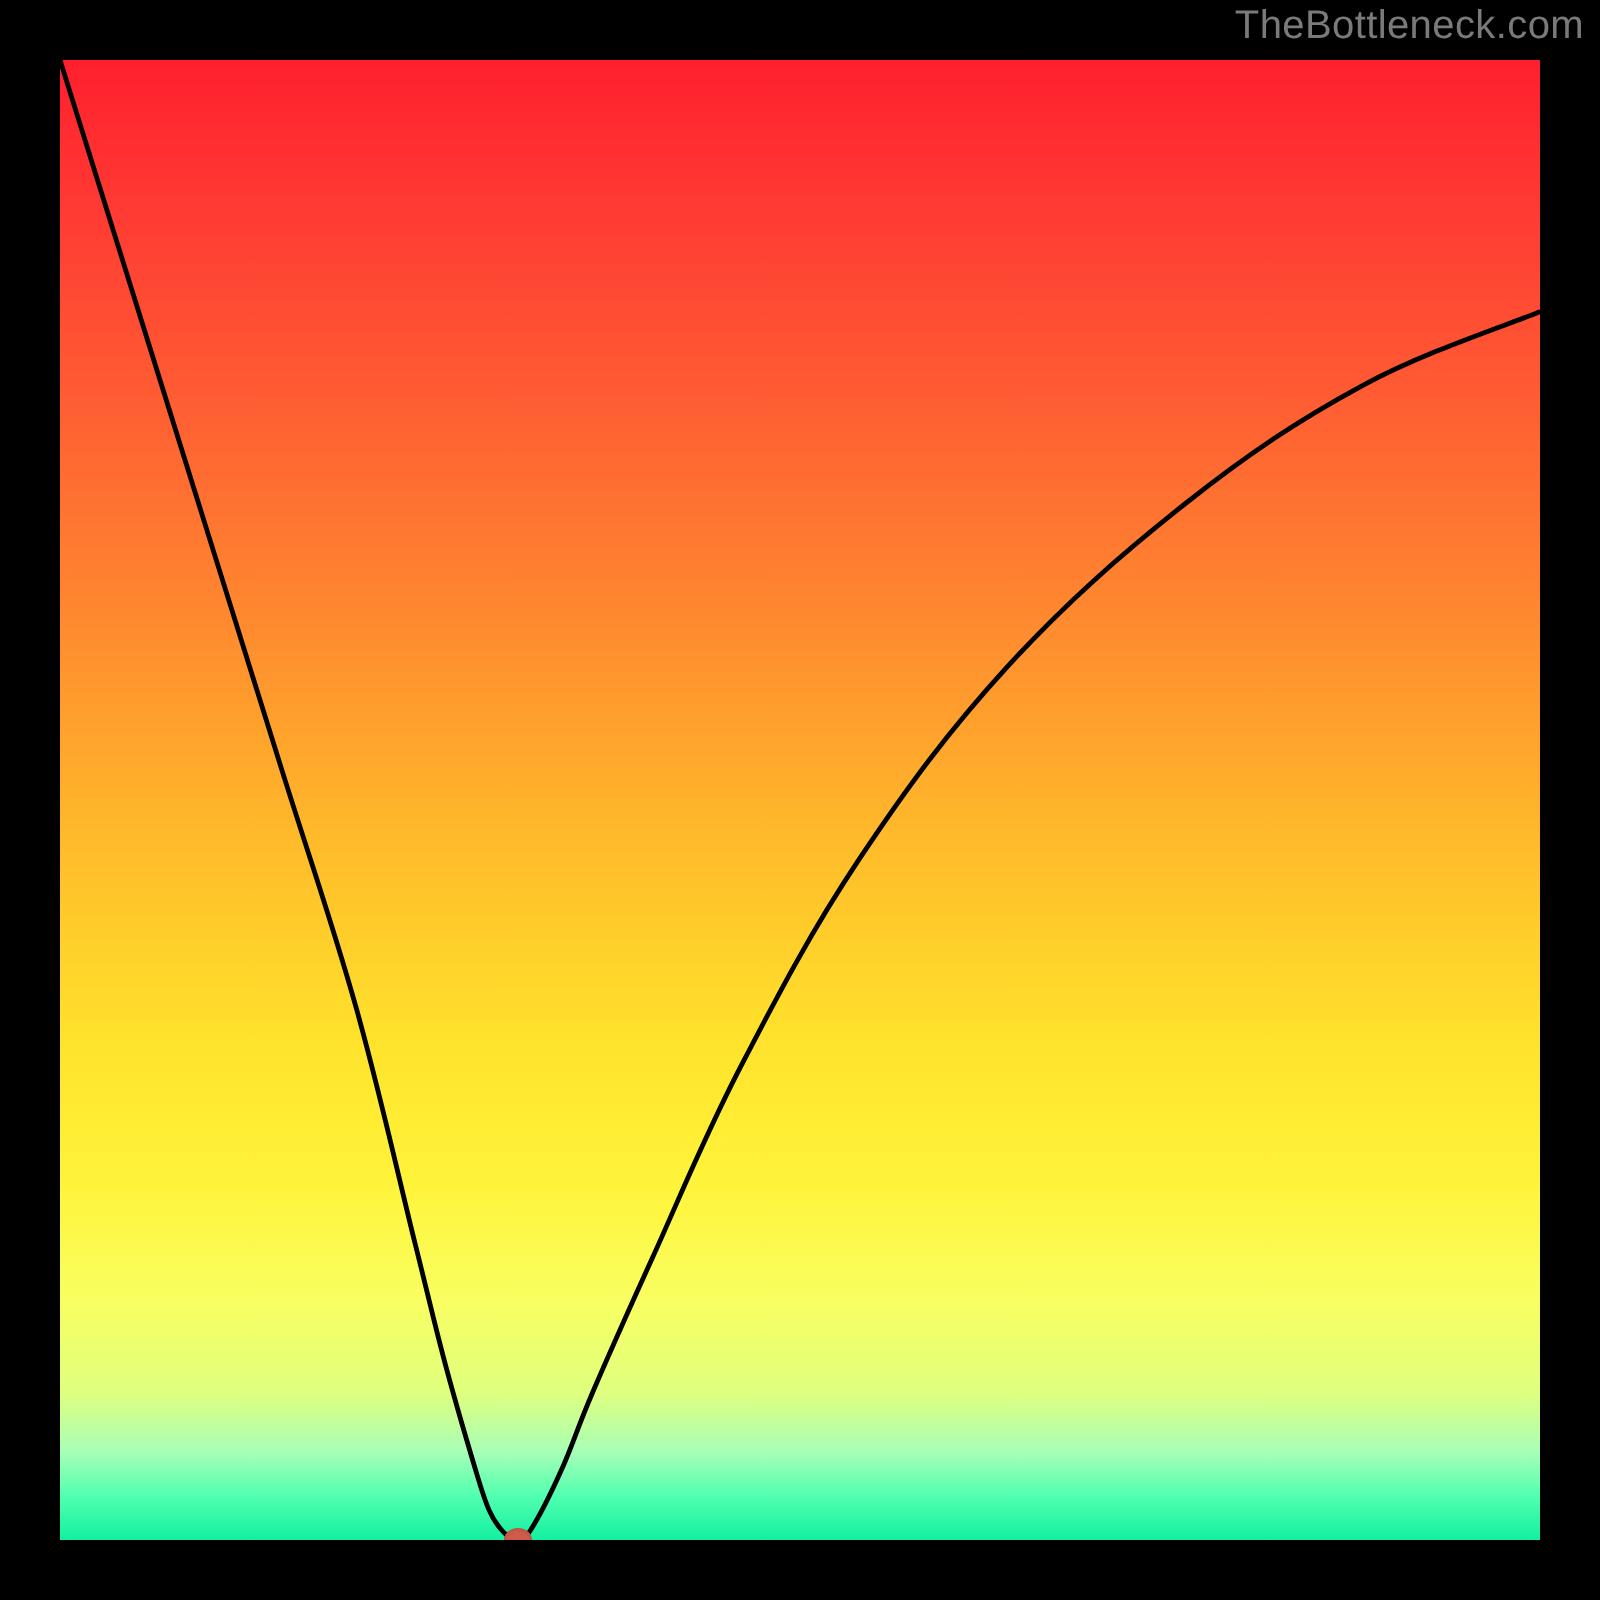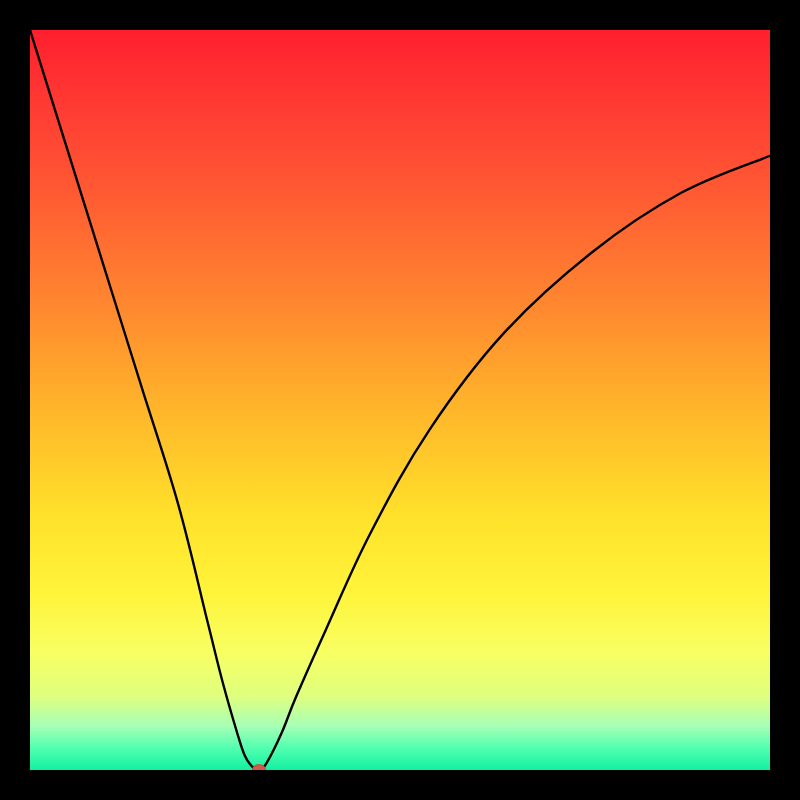--- a/index.html
+++ b/index.html
@@ -66,20 +66,21 @@
     border-radius: 50%;
     background: #cf5b4a;
     box-shadow: inset 0 0 2px rgba(0,0,0,0.2);
     transform: translate(-50%, -50%);
   }
 </style>
 </head>
 <body>
 
 <div class="frame">
+  <div class="attribution">TheBottleneck.com</div>
 
   <div class="plot-area">
     <div class="gradient"></div>
 
     <svg class="curve" viewBox="0 0 740 740" preserveAspectRatio="none">
       <path id="curve-path" fill="none" stroke="#000" stroke-width="2.4" stroke-linecap="round" d="M 0 0 C 6.66 21.311999999999994, 23.68 75.77599999999998, 37 118.39999999999998 C 50.32 161.02399999999997, 60.68 194.17599999999996, 74 236.79999999999995 C 87.32 279.424, 97.68 312.57599999999996, 111 355.2 C 124.32 397.824, 136.012 430.976, 148 473.6 C 159.988 516.224, 169.608 560.032, 177.6 592 C 185.59199999999998 623.968, 187.072 631.22, 192.4 651.2 C 197.728 671.1800000000001, 203.204 689.68, 207.20000000000002 703 C 211.19600000000003 716.32, 211.936 719.206, 214.6 725.2 C 217.26399999999998 731.1940000000001, 219.33599999999998 733.636, 222 736.3 C 224.66400000000002 738.9639999999999, 226.736 740.6659999999999, 229.4 740 C 232.06400000000002 739.3340000000001, 232.804 739.26, 236.8 732.6 C 240.79600000000002 725.94, 246.27200000000002 714.988, 251.60000000000002 703 C 256.928 691.012, 258.40799999999996 684.648, 266.4 666 C 274.392 647.352, 282.68 628.704, 296 599.4 C 309.32 570.096, 321.752 539.164, 340.40000000000003 503.2 C 359.04800000000006 467.236, 375.624 435.56399999999996, 399.6 399.59999999999997 C 423.576 363.63599999999997, 444.29600000000005 335.36800000000005, 473.6 303.40000000000003 C 502.904 271.432, 530.432 247.30800000000002, 562.4 222 C 594.3679999999999 196.69199999999998, 619.2320000000001 180.11599999999993, 651.2 162.79999999999995 C 683.168 145.48399999999998, 724.016 132.46000000000004, 740 125.80000000000007"></path>
     </svg>
 
     <div class="marker" id="marker" style="left: 229.4px; top: 740px;"></div>
   </div>

